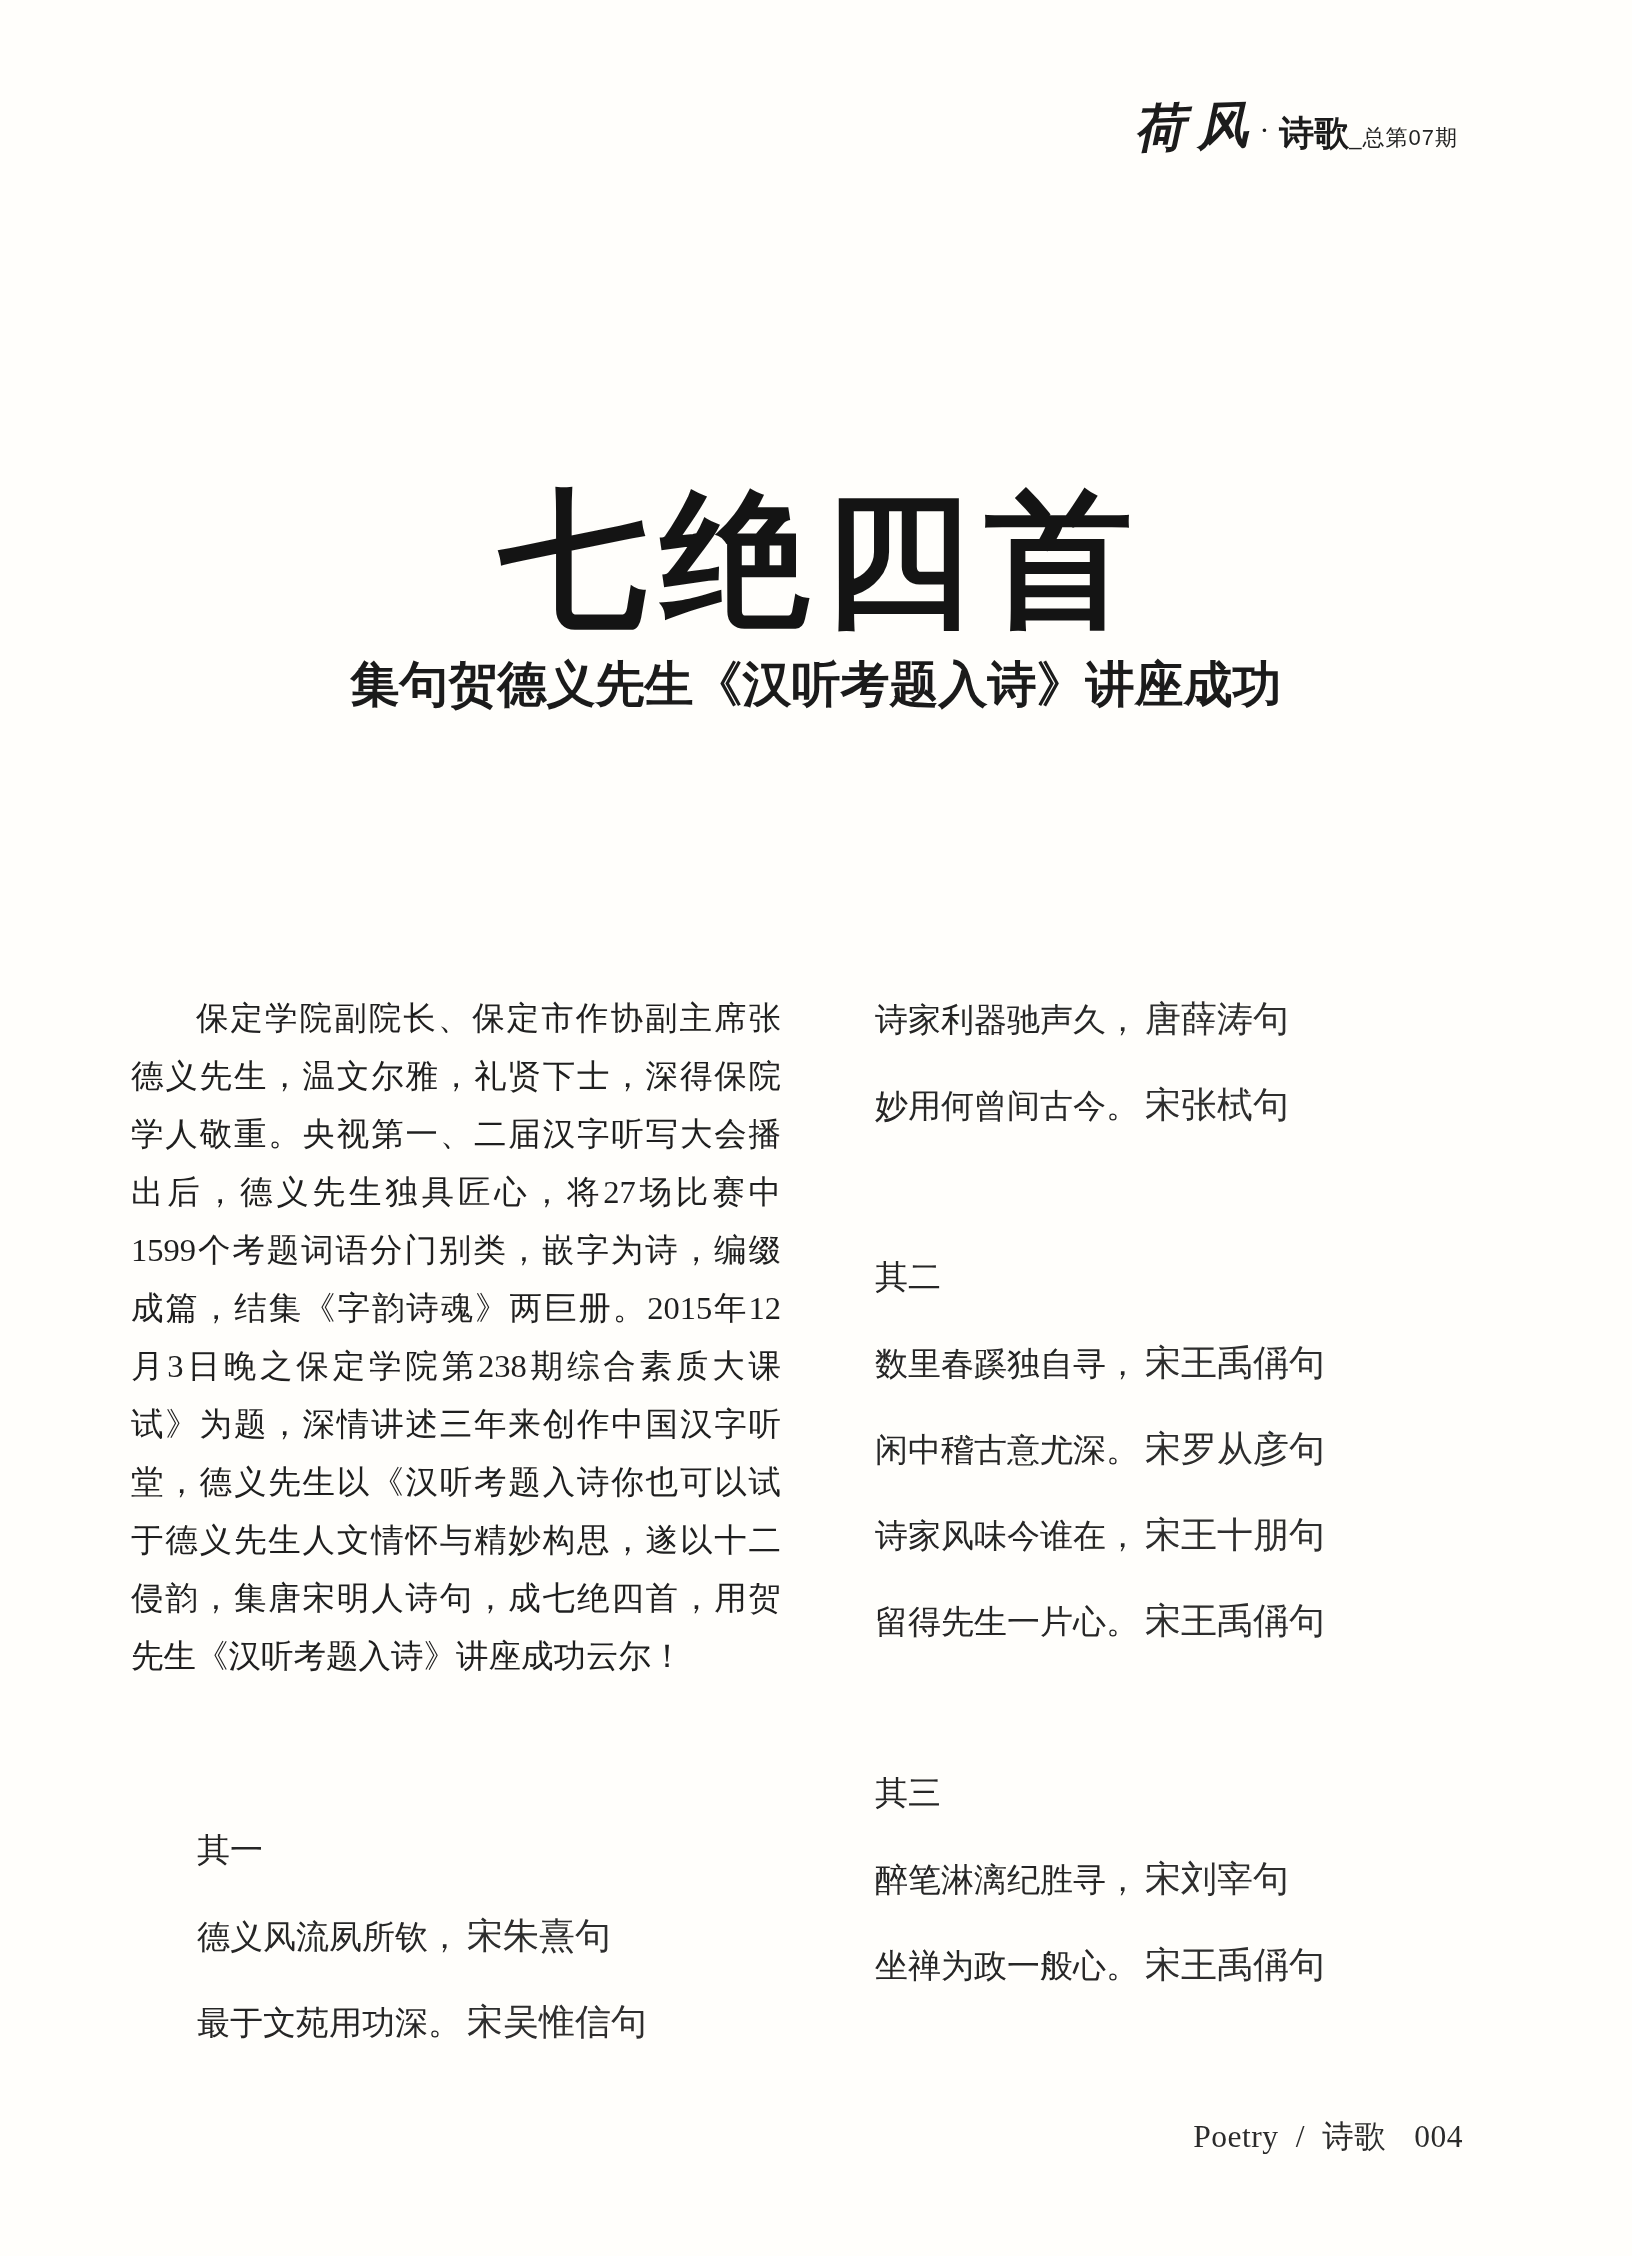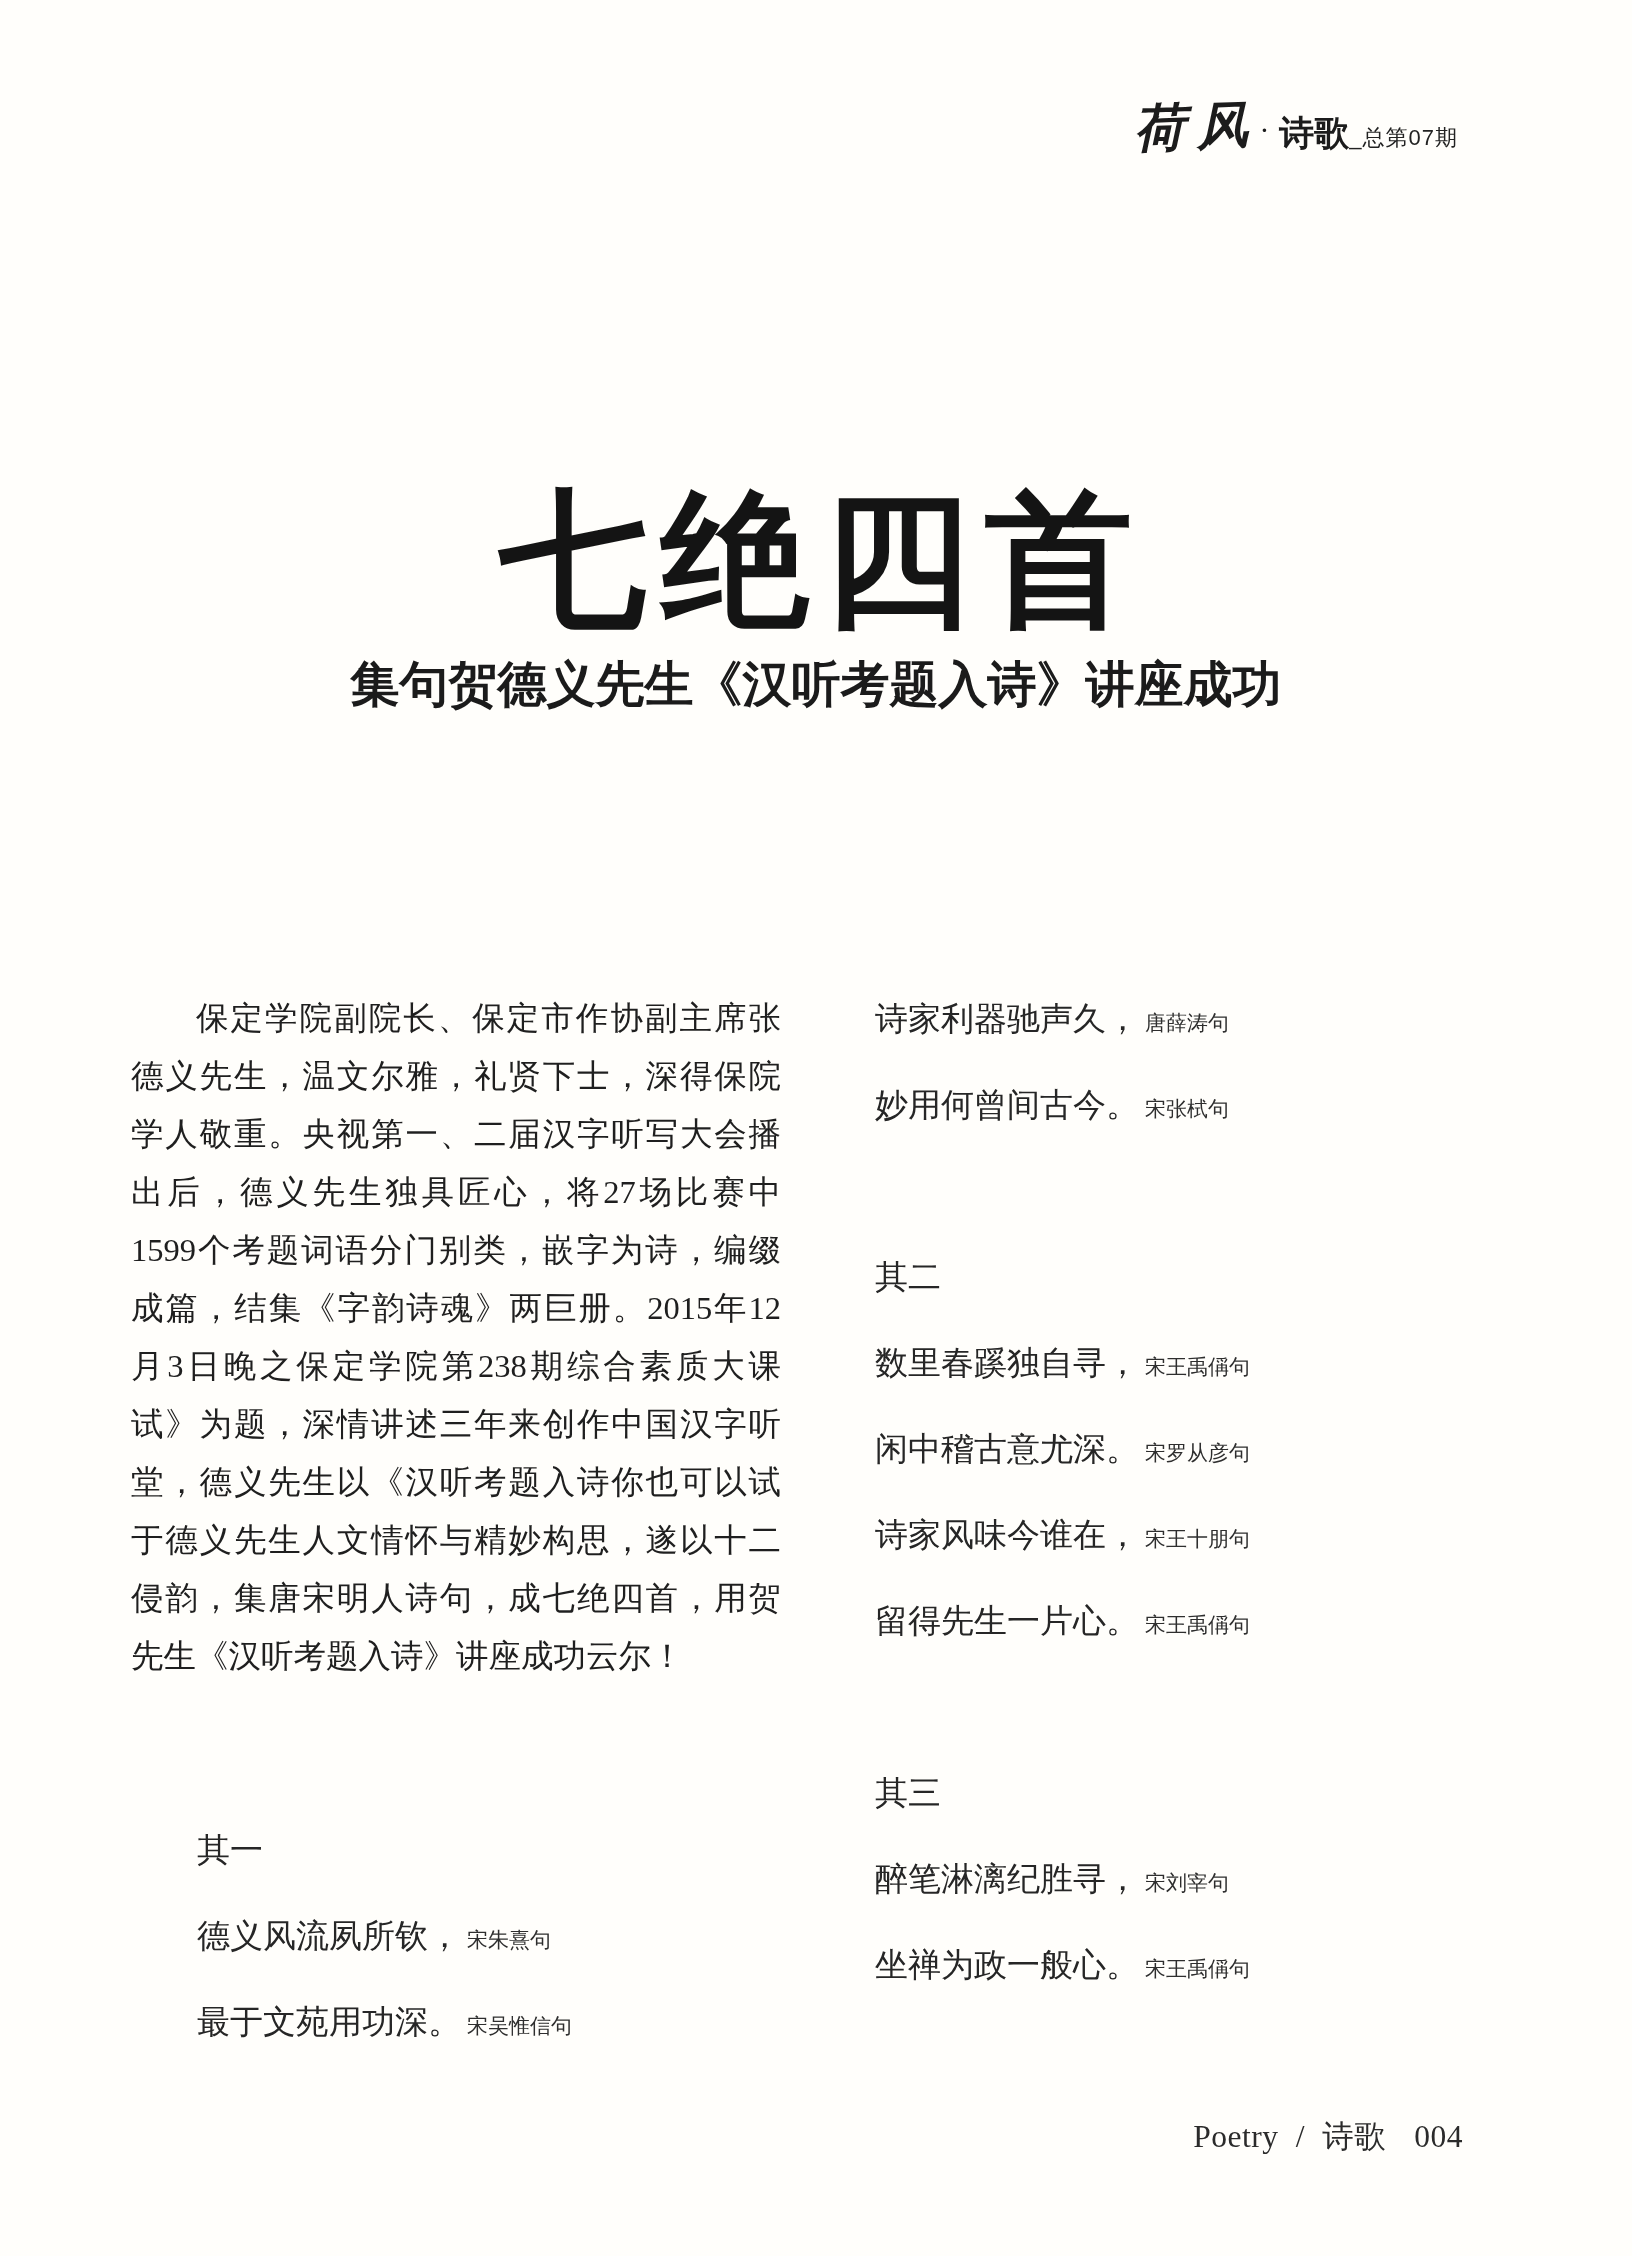--- a/index.html
+++ b/index.html
@@ -86,21 +86,21 @@
   .body-line.first { text-indent: 65px; }
   .body-line.last { text-align-last: left; }
 
   
   .poem { color: #262626; }
   .poem-left  { position: absolute; left: 197px; top: 1807px; }
   .poem-right { position: absolute; left: 875px; top: 976px; }
   .poem-row { height: 86px; line-height: 86px; white-space: nowrap; }
   .poem-head { font-size: 33px; }
   .verse-text { font-size: 33px; }
-  .verse-source { font-size: 21px; margin-left: 5.9px; color: #2e2e2e; }
+  .verse-source { font-size: 36px; margin-left: 5.9px; color: #2e2e2e; }
 
   
   .footer {
     position: absolute;
     top: 2116px;
     right: 169px;
     font-size: 31.5px;
     line-height: 41px;
     color: #2b2b2b;
     letter-spacing: 0.5px;

